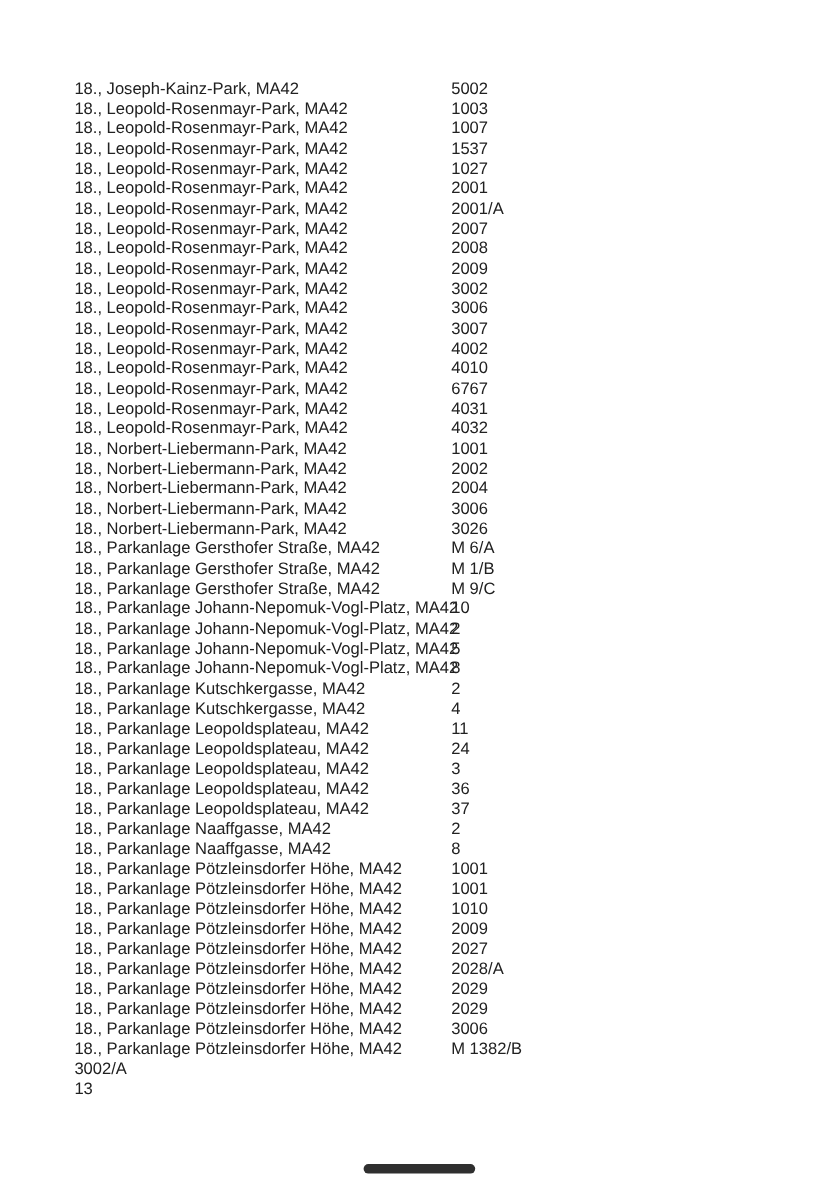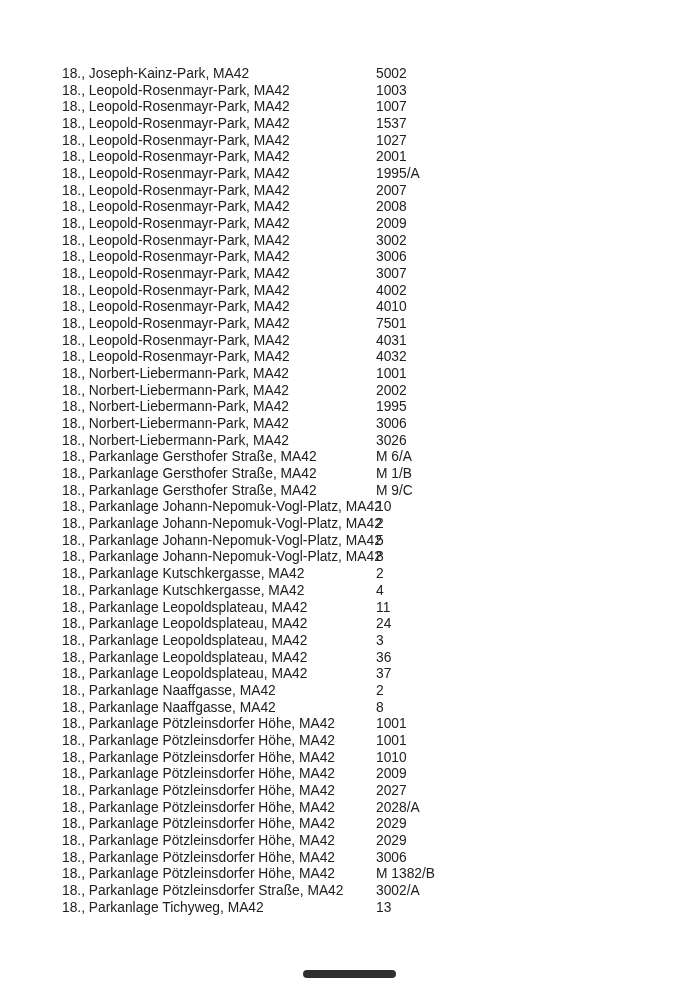--- a/index.html
+++ b/index.html
@@ -69,21 +69,21 @@
     <span class="cell-num">1027</span>
   </div>
 
   <div class="row">
     <span class="cell-loc">18., Leopold-Rosenmayr-Park, MA42</span>
     <span class="cell-num">2001</span>
   </div>
 
   <div class="row">
     <span class="cell-loc">18., Leopold-Rosenmayr-Park, MA42</span>
-    <span class="cell-num">1995/A</span>
+    <span class="cell-num">2001/A</span>
   </div>
 
   <div class="row">
     <span class="cell-loc">18., Leopold-Rosenmayr-Park, MA42</span>
     <span class="cell-num">2007</span>
   </div>
 
   <div class="row">
     <span class="cell-loc">18., Leopold-Rosenmayr-Park, MA42</span>
     <span class="cell-num">2008</span>
@@ -114,21 +114,21 @@
     <span class="cell-num">4002</span>
   </div>
 
   <div class="row">
     <span class="cell-loc">18., Leopold-Rosenmayr-Park, MA42</span>
     <span class="cell-num">4010</span>
   </div>
 
   <div class="row">
     <span class="cell-loc">18., Leopold-Rosenmayr-Park, MA42</span>
-    <span class="cell-num">7501</span>
+    <span class="cell-num">6767</span>
   </div>
 
   <div class="row">
     <span class="cell-loc">18., Leopold-Rosenmayr-Park, MA42</span>
     <span class="cell-num">4031</span>
   </div>
 
   <div class="row">
     <span class="cell-loc">18., Leopold-Rosenmayr-Park, MA42</span>
     <span class="cell-num">4032</span>
@@ -139,21 +139,21 @@
     <span class="cell-num">1001</span>
   </div>
 
   <div class="row">
     <span class="cell-loc">18., Norbert-Liebermann-Park, MA42</span>
     <span class="cell-num">2002</span>
   </div>
 
   <div class="row">
     <span class="cell-loc">18., Norbert-Liebermann-Park, MA42</span>
-    <span class="cell-num">1995</span>
+    <span class="cell-num">2004</span>
   </div>
 
   <div class="row">
     <span class="cell-loc">18., Norbert-Liebermann-Park, MA42</span>
     <span class="cell-num">3006</span>
   </div>
 
   <div class="row">
     <span class="cell-loc">18., Norbert-Liebermann-Park, MA42</span>
     <span class="cell-num">3026</span>
@@ -283,23 +283,21 @@
     <span class="cell-loc">18., Parkanlage Pötzleinsdorfer Höhe, MA42</span>
     <span class="cell-num">3006</span>
   </div>
 
   <div class="row">
     <span class="cell-loc">18., Parkanlage Pötzleinsdorfer Höhe, MA42</span>
     <span class="cell-num">M 1382/B</span>
   </div>
 
   <div class="row">
-    <span class="cell-loc">18., Parkanlage Pötzleinsdorfer Straße, MA42</span>
     <span class="cell-num">3002/A</span>
   </div>
 
   <div class="row">
-    <span class="cell-loc">18., Parkanlage Tichyweg, MA42</span>
     <span class="cell-num">13</span>
   </div>
 </div>
 
 <div class="home-indicator" style="background: rgb(47, 47, 47);"></div>
 
 </body></html>

